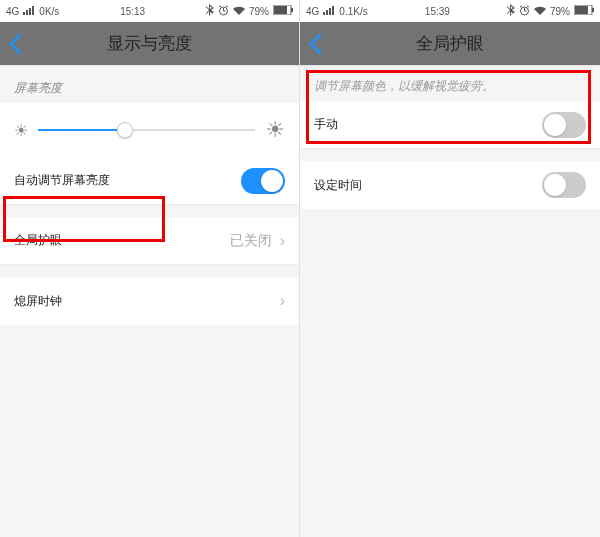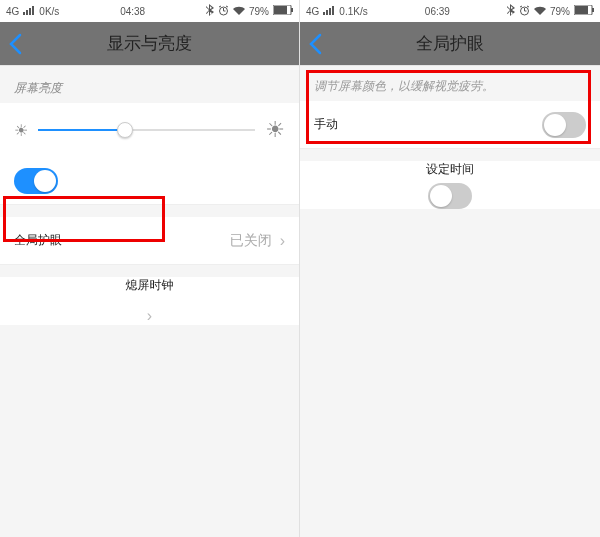--- a/index.html
+++ b/index.html
@@ -79,21 +79,21 @@
   }
   .row {
     background: #fff;
     min-height: 48px;
     display: flex;
     align-items: center;
     padding: 0 14px;
     justify-content: space-between;
     border-bottom: 1px solid #eee;
   }
-  .row:last-child { border-bottom: none; flex-direction: column; }
+  .row:last-child { border-bottom: none; }
   .row-label {
     font-size: 12px;
     color: #222;
   }
   .row-right {
     display: flex;
     align-items: center;
     gap: 8px;
   }
   .row-value {
@@ -207,21 +207,21 @@
         <span>
           <svg width="12" height="10" viewBox="0 0 12 10">
               <rect x="0" y="7" width="2" height="3" fill="#555"></rect>
               <rect x="3" y="5" width="2" height="5" fill="#555"></rect>
               <rect x="6" y="3" width="2" height="7" fill="#555"></rect>
               <rect x="9" y="1" width="2" height="9" fill="#555"></rect>
             </svg>
         </span>
         <span>0K/s</span>
       </div>
-      <div>04:38</div>
+      <div>15:13</div>
       <div class="status-right">
         <span>
           <svg width="8" height="12" viewBox="0 0 8 12">
               <path d="M3 0v5L0 2l-.7.7L3 6 0 9.3l.7.7L3 7v5l5-4-3-2 3-2-5-4zm1 2l2 2-2 1V2zm0 6l2 1-2 2V8z" fill="#555"></path>
             </svg>
         </span>
         <span>
           <svg width="11" height="11" viewBox="0 0 11 11">
               <circle cx="5.5" cy="6" r="4" fill="none" stroke="#555" stroke-width="1"></circle>
               <path d="M5.5 3v3h2" stroke="#555" stroke-width="1" fill="none"></path>
@@ -259,20 +259,21 @@
       <div class="slider-row">
         <span class="sun-small">☀</span>
         <div class="slider-track">
           <div class="slider-fill"></div>
           <div class="slider-thumb"></div>
         </div>
         <span class="sun-large">☀</span>
       </div>
 
       <div class="row">
+        <div class="row-label">自动调节屏幕亮度</div>
         <div class="toggle on">
             <div class="toggle-thumb"></div>
           </div>
       </div>
 
       <div class="divider"></div>
 
       <div class="row">
         <div class="row-label">全局护眼</div>
         <div class="row-right">
@@ -299,21 +300,21 @@
         <span>
           <svg width="12" height="10" viewBox="0 0 12 10">
               <rect x="0" y="7" width="2" height="3" fill="#555"></rect>
               <rect x="3" y="5" width="2" height="5" fill="#555"></rect>
               <rect x="6" y="3" width="2" height="7" fill="#555"></rect>
               <rect x="9" y="1" width="2" height="9" fill="#555"></rect>
             </svg>
         </span>
         <span>0.1K/s</span>
       </div>
-      <div>06:39</div>
+      <div>15:39</div>
       <div class="status-right">
         <span>
           <svg width="8" height="12" viewBox="0 0 8 12">
               <path d="M3 0v5L0 2l-.7.7L3 6 0 9.3l.7.7L3 7v5l5-4-3-2 3-2-5-4zm1 2l2 2-2 1V2zm0 6l2 1-2 2V8z" fill="#555"></path>
             </svg>
         </span>
         <span>
           <svg width="11" height="11" viewBox="0 0 11 11">
               <circle cx="5.5" cy="6" r="4" fill="none" stroke="#555" stroke-width="1"></circle>
               <path d="M5.5 3v3h2" stroke="#555" stroke-width="1" fill="none"></path>

